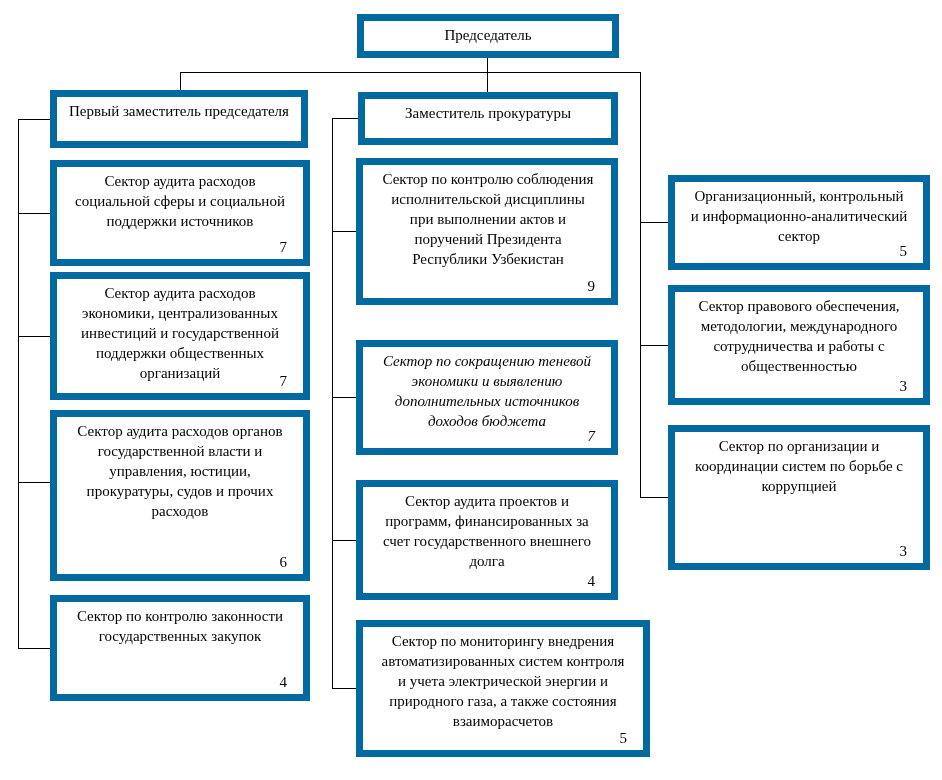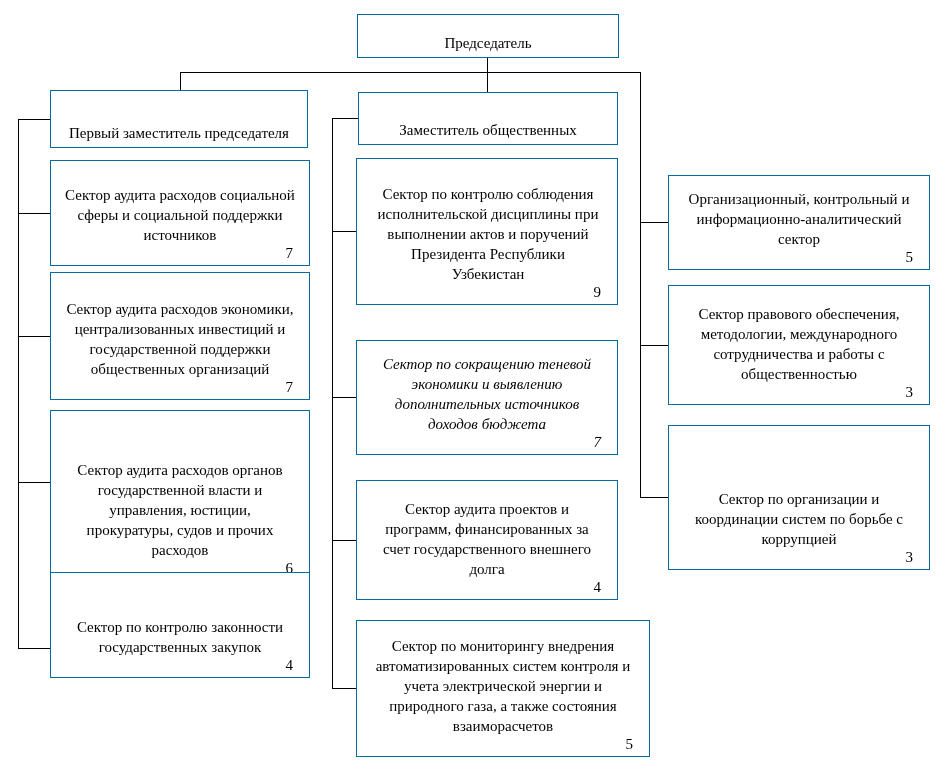--- a/index.html
+++ b/index.html
@@ -10,24 +10,24 @@
   }
   .canvas {
     position:relative;
     width:942px;
     height:780px;
     background:#ffffff;
     overflow:hidden;
   }
   .box {
     position:absolute;
-    border:1px solid #0369a1;
+    border:7px solid #0369a1;
     background:#fff;
     display:flex;
-    align-items:flex-end;
+    align-items:flex-start;
     justify-content:center;
     text-align:center;
     font-size:15px;
     line-height:20px;
   }
   .head { padding:4px 10px; }
   .sector { padding:4px 14px 20px; }
   .lbl { display:block; width:100%; }
   .count {
     position:absolute;
@@ -85,27 +85,27 @@
   <div class="box sector" style="left:50px; top:272px; width:260px; height:128px;">
     <span class="lbl">Сектор аудита расходов экономики, централизованных инвестиций и государственной поддержки общественных организаций</span>
     <span class="count">7</span>
   </div>
 
   <div class="box sector" style="left:50px; top:410px; width:260px; height:171px;">
     <span class="lbl">Сектор аудита расходов органов государственной власти и управления, юстиции, прокуратуры, судов и прочих расходов</span>
     <span class="count">6</span>
   </div>
 
-  <div class="box sector" style="left:50px; top:572px; width:260px; height:106px;">
+  <div class="box sector" style="left:50px; top:595px; width:260px; height:106px;">
     <span class="lbl">Сектор по контролю законности государственных закупок</span>
     <span class="count">4</span>
   </div>
 
   <div class="box head" style="left:358px; top:92px; width:260px; height:53px;">
-    <span class="lbl">Заместитель общественных</span>
+    <span class="lbl">Заместитель прокуратуры</span>
   </div>
 
   <div class="box sector" style="left:356px; top:158px; width:262px; height:147px;padding-left:16px;">
     <span class="lbl">Сектор по контролю соблюдения исполнительской дисциплины при выполнении актов и поручений Президента Республики Узбекистан</span>
     <span class="count">9</span>
   </div>
 
   <div class="box sector" style="left:356px; top:340px; width:262px; height:115px;font-style:italic;">
     <span class="lbl">Сектор по сокращению теневой экономики и выявлению дополнительных источников доходов бюджета</span>
     <span class="count">7</span>

